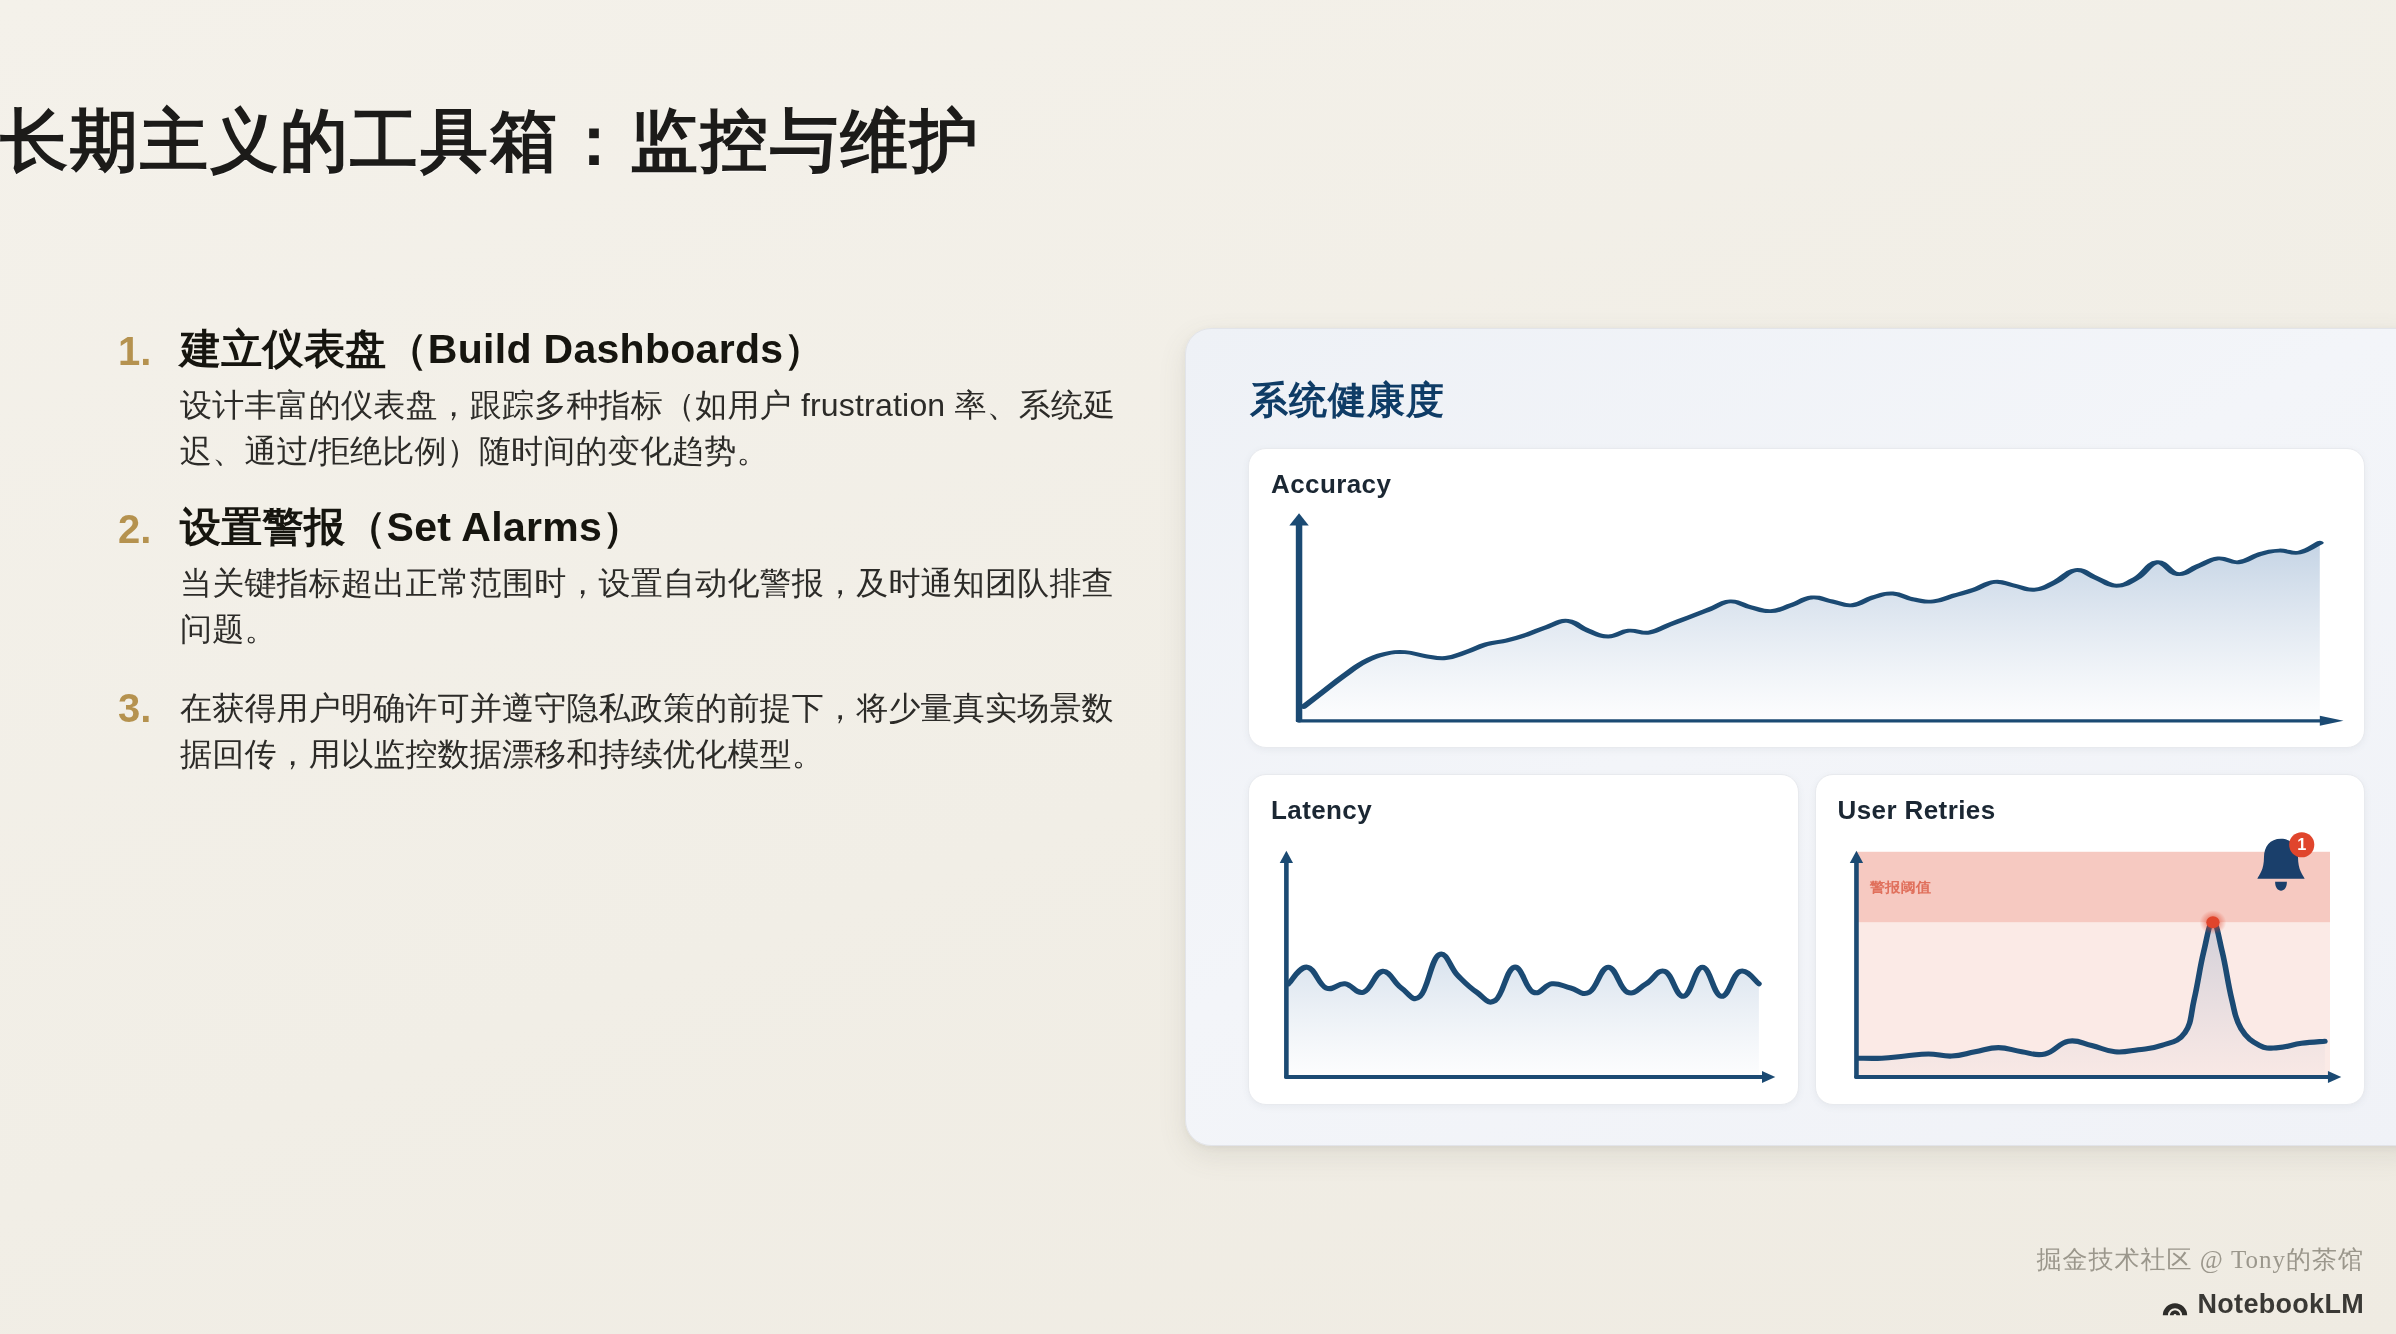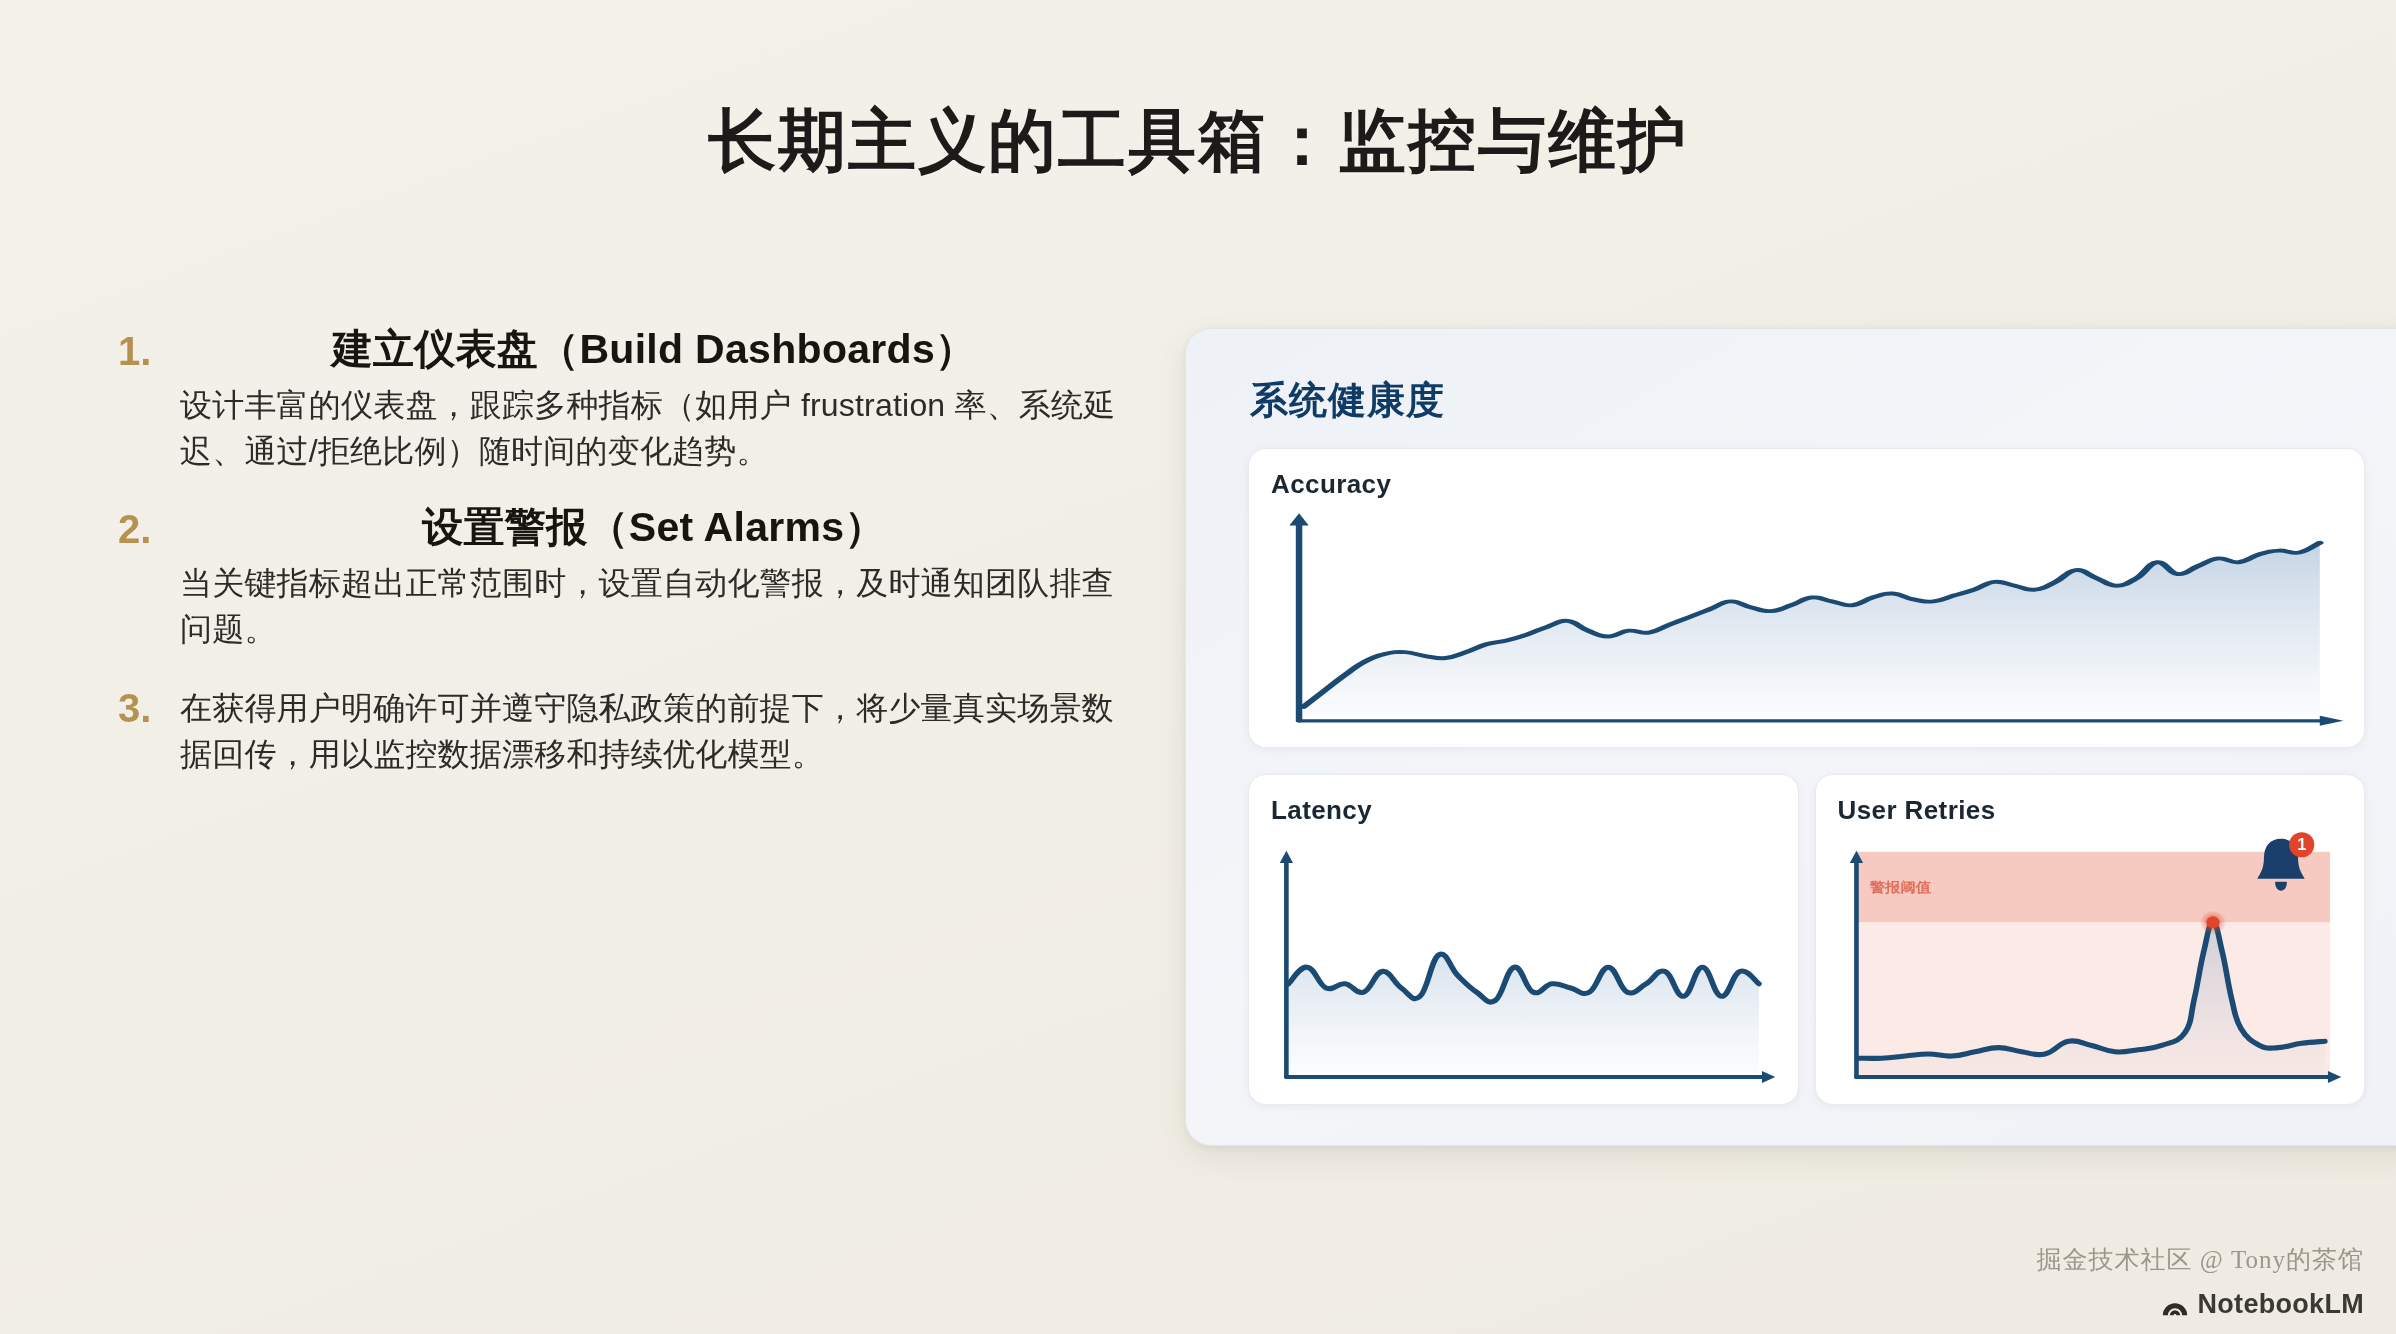--- a/index.html
+++ b/index.html
@@ -22,21 +22,20 @@
     inset: 0;
     background: linear-gradient(160deg, #f4f1ea 0%, #f1eee6 55%, #efebe2 100%);
   }
 
   
   .slide-title {
     position: absolute;
     top: 96px;
     left: 0;
     width: 100%;
-    text-align: center;
     font-size: 68px;
     font-weight: 700;
     letter-spacing: 2px;
     color: #1c1b19;
     text-shadow: 0 1px 0 rgba(255,255,255,0.55);
   }
 
   
   .list-col {
     position: absolute;
@@ -63,21 +62,20 @@
   .list-body {
     flex: 1 1 auto;
     min-width: 0;
   }
   .item-heading {
     font-size: 41px;
     font-weight: 700;
     color: #16150f;
     line-height: 1.32;
     letter-spacing: 0.3px;
-    text-align: center;
   }
   .item-desc {
     font-size: 32px;
     font-weight: 400;
     color: #2c2b28;
     line-height: 1.44;
     margin-top: 6px;
     letter-spacing: 0.2px;
   }
 

